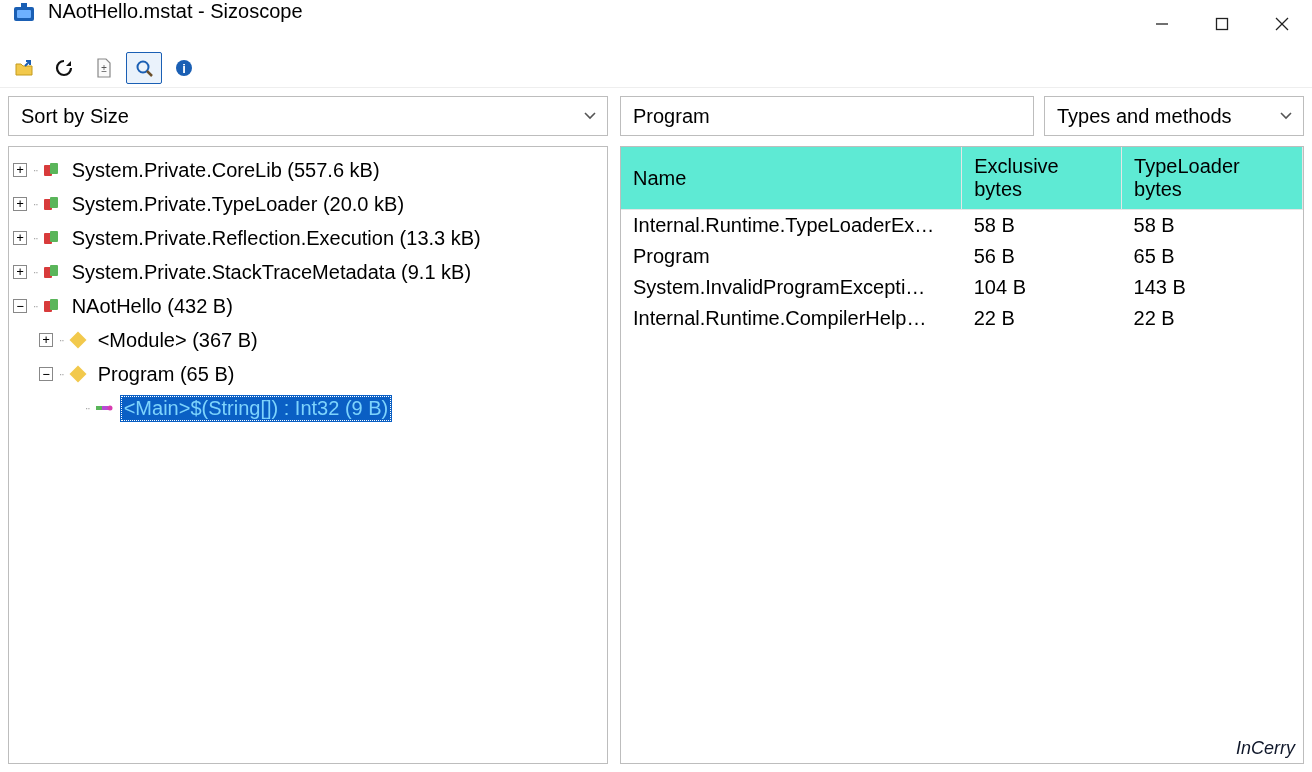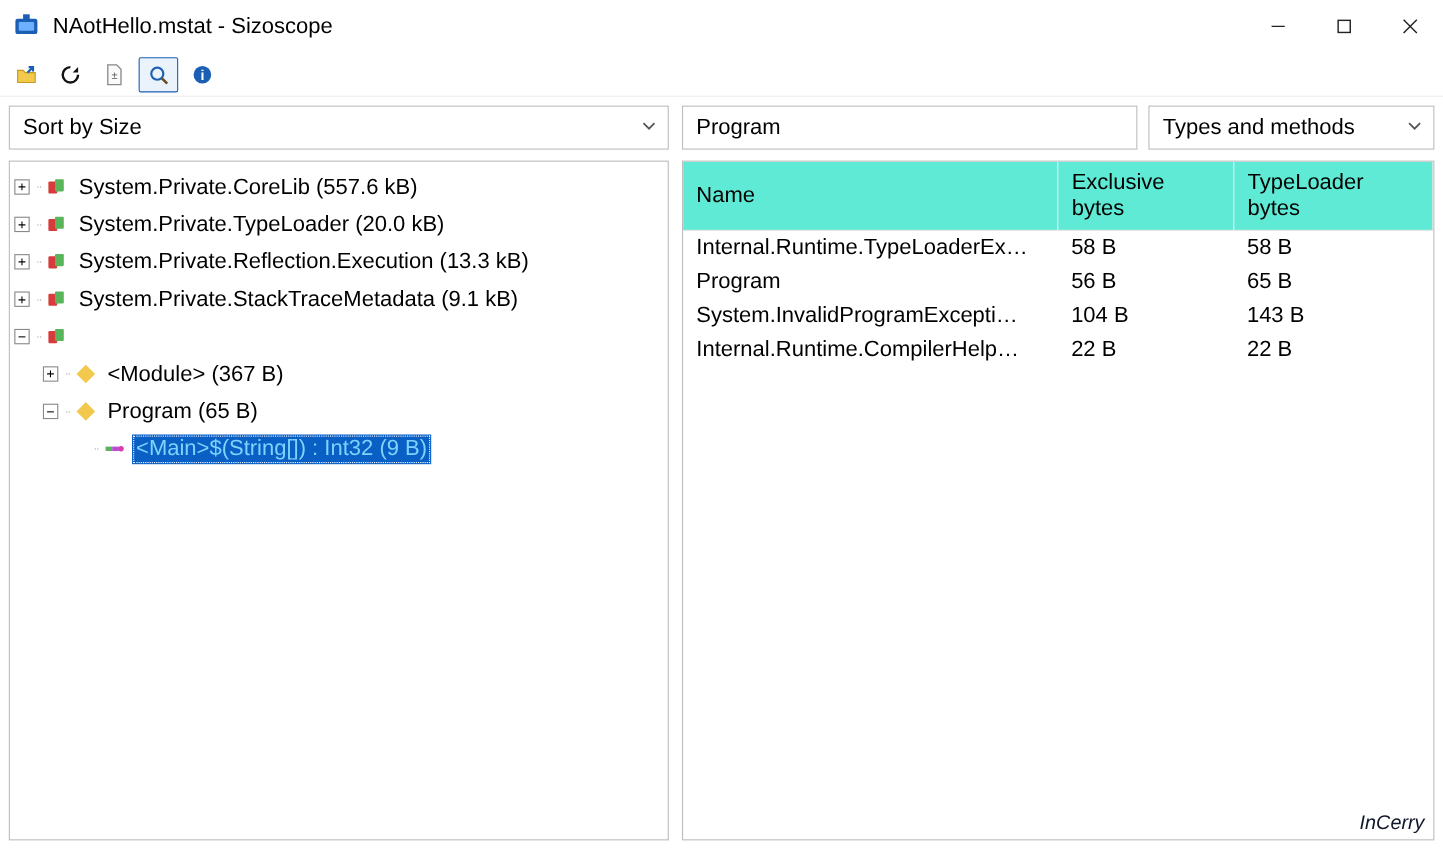--- a/index.html
+++ b/index.html
@@ -11,21 +11,21 @@
     font-family: "Segoe UI", Arial, sans-serif;
     font-size: 15px;
     background: #fff;
     overflow: hidden;
     color: #000;
   }
   
   .titlebar {
     height: 48px;
     display: flex;
-    align-items: center;
+    align-items: flex-start;
     padding: 0 0 0 10px;
     background: #fff;
   }
   .titlebar .app-icon {
     width: 28px;
     height: 28px;
     margin-right: 10px;
     display: flex;
     align-items: center;
     justify-content: center;
@@ -347,20 +347,21 @@
           </div>
           <div class="tree-row">
             <span class="expander">−</span>
             <span class="dots">··</span>
             <span class="tree-icon">
               <svg width="18" height="18" viewBox="0 0 18 18">
                 <rect x="1" y="4" width="8" height="11" fill="#d83b3b" rx="1"></rect>
                 <rect x="7" y="2" width="8" height="11" fill="#5ab55a" rx="1"></rect>
               </svg>
             </span>
+            <span class="tree-label">NAotHello (432 B)</span>
           </div>
           <div class="tree-row">
             <span class="indent"></span>
             <span class="expander">+</span>
             <span class="dots">··</span>
             <span class="tree-icon">
               <svg width="18" height="18" viewBox="0 0 18 18">
                 <rect x="3" y="3" width="12" height="12" fill="#f2c94c" transform="rotate(45 9 9)"></rect>
               </svg>
             </span>

